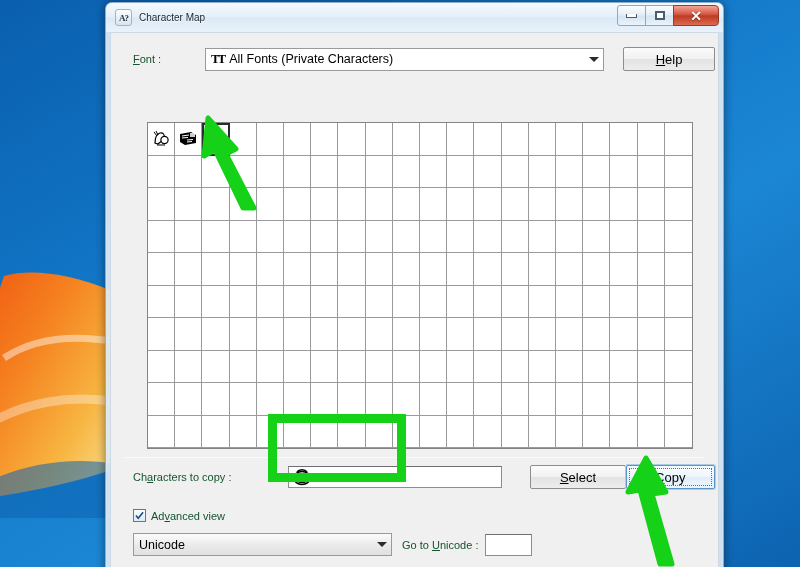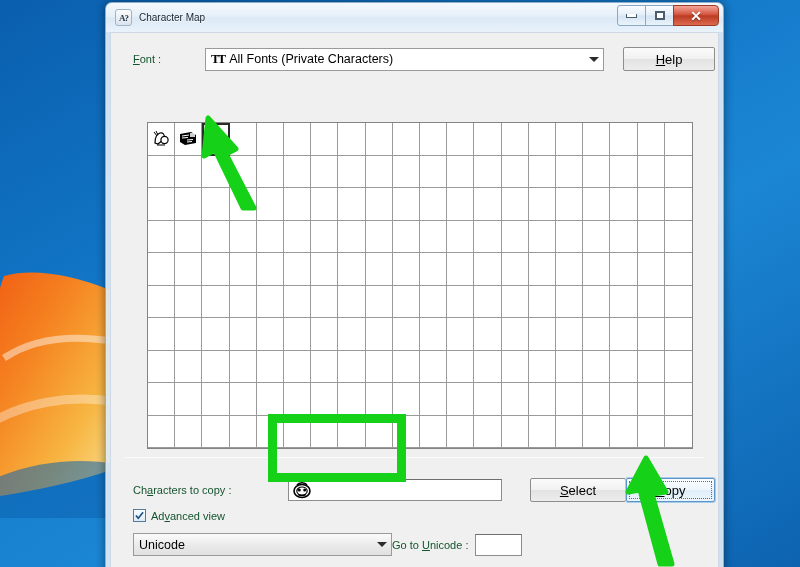--- a/index.html
+++ b/index.html
@@ -505,21 +505,21 @@
             <div class="cell"></div>
             <div class="cell"></div>
             <div class="cell"></div>
             <div class="cell"></div>
             <div class="cell"></div>
           </div>
       </div>
 
       <div class="sep" style="top:424px;"></div>
 
-      <div class="row" style="position:absolute; left:22px; top:445px; width:582px;">
+      <div class="row" style="position:absolute; left:22px; top:432px; width:582px;">
         <div class="lbl" style="width:160px;">Ch<span class="u">a</span>racters to copy :</div>
         <div class="tfield" style="width:220px;">
           <svg class="pua-glyph" viewBox="0 0 20 20">
             <ellipse cx="10" cy="11" rx="8" ry="6.5" fill="#fff" stroke="#000" stroke-width="1.6"></ellipse>
             <ellipse cx="10" cy="11" rx="5.2" ry="4" fill="none" stroke="#000" stroke-width="1.2"></ellipse>
             <circle cx="7.3" cy="10" r="1.5" fill="#000"></circle>
             <circle cx="12.7" cy="10" r="1.5" fill="#000"></circle>
             <path d="M6 14.5 C8 16 12 16 14 14.5" stroke="#000" stroke-width="1.3" fill="none"></path>
             <path d="M5 5 C7 2 13 2 15 5" stroke="#000" stroke-width="1.5" fill="none"></path>
           </svg>
@@ -541,21 +541,21 @@
         <div class="lbl">Ad<span class="u">v</span>anced view</div>
       </div>
 
       <div class="row" style="position:absolute; left:22px; top:500px; width:582px;">
         <div class="combo gray" style="width:259px;">
           <span>Unicode</span>
           <span class="combo-arrow">
               <span class="tri-down"></span>
             </span>
         </div>
-        <div class="lbl" style="">Go to <span class="u">U</span>nicode :</div>
+        <div class="lbl" style="margin-left:10px;">Go to <span class="u">U</span>nicode :</div>
         <div class="tfield" style="width:47px; margin-left:7px;">
           <span></span>
         </div>
       </div>
 
     </div>
   </div>
 
   <div class="anno-box" style="left:268px; top:414px; width:138px; height:68px;"></div>
 

